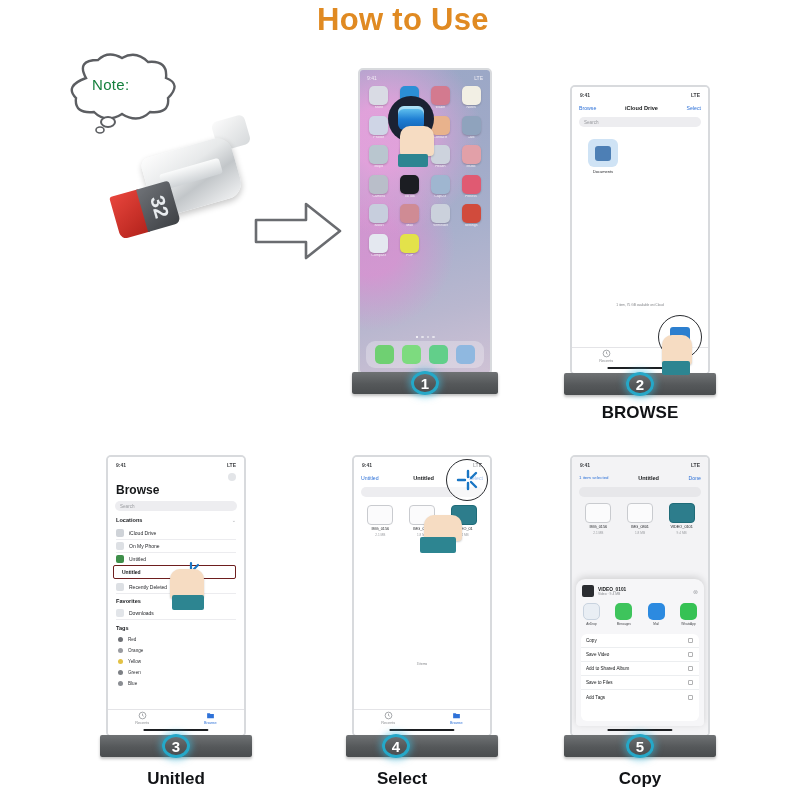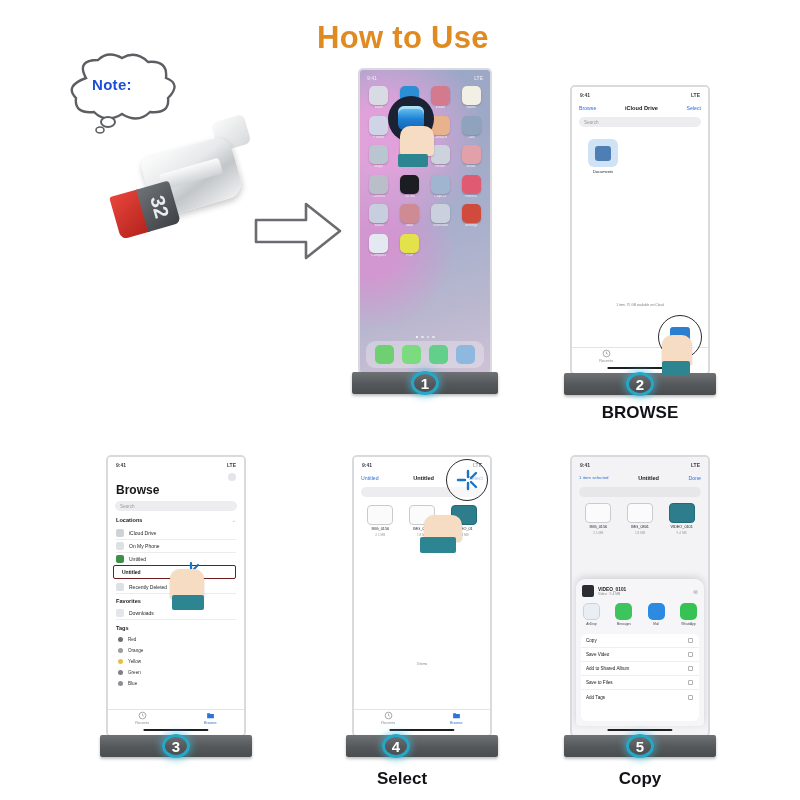--- a/index.html
+++ b/index.html
@@ -6,33 +6,33 @@
   html, body {
     width: 800px; height: 800px;
     background: #ffffff;
     font-family: "Liberation Sans", sans-serif;
     overflow: hidden;
   }
   #page { position: relative; width: 800px; height: 800px; background:#fff; }
 
   
   .title {
-    position: absolute; top: 20px; left: 0; width: 800px;
+    position: absolute; top: 2px; left: 0; width: 800px;
     text-align: center;
     font-size: 31px; font-weight: bold; letter-spacing: 0.3px;
     color: #e08a22;
     padding-left: 6px;
   }
 
   
   .note-bubble { position: absolute; left: 56px; top: 52px; width: 130px; height: 82px; }
   .note-bubble svg { display:block; width:130px; height:82px; }
   .note-text {
     position: absolute; left: 92px; top: 76px;
-    font-size: 15px; font-weight: bold; color: #1d4ed8;
+    font-size: 15px; font-weight: normal; color: #15803d;
     letter-spacing: .3px;
   }
 
   
   .adapter { position: absolute; left: 108px; top: 110px; width: 136px; height: 130px; }
   .adapter-body {
     position:absolute; left:38px; top:36px; width:92px; height:62px;
     background: linear-gradient(160deg,#fdfdfd 0%,#e7e9ea 38%,#c2c6c9 62%,#f2f3f4 100%);
     border-radius: 9px 16px 16px 9px;
     transform: rotate(-16deg);
@@ -558,20 +558,21 @@
           </svg>
         </div>
         <div class="hand" style="left:62px; top:112px; width:34px; height:30px; z-index:6;"></div>
         <div class="hand-cuff" style="left:64px; top:138px; width:32px; height:15px; z-index:6;"></div>
       </div>
     </div>
     <div class="base" style="left:-6px; top:280px; width:152px; height:22px;"></div>
     <div class="step-ring" style="left:56px; top:279px; width:28px; height:24px;"></div>
     <div class="step-badge" style="left:56px; top:279px; width:28px; height:24px; font-size:15px;">3</div>
   </div>
+  <div class="caption" style="left:106px; top:769px; width:140px;">Unitled</div>
 
   <div class="phone" style="left:352px; top:455px; width:140px; height:300px;">
     <div class="screen" style="width:140px; height:282px;">
       <div class="ios">
         <div class="ios-status">
           <span>9:41</span>
           <span>LTE</span>
         </div>
         <div class="ios-navbar">
           <span>Untitled</span>

